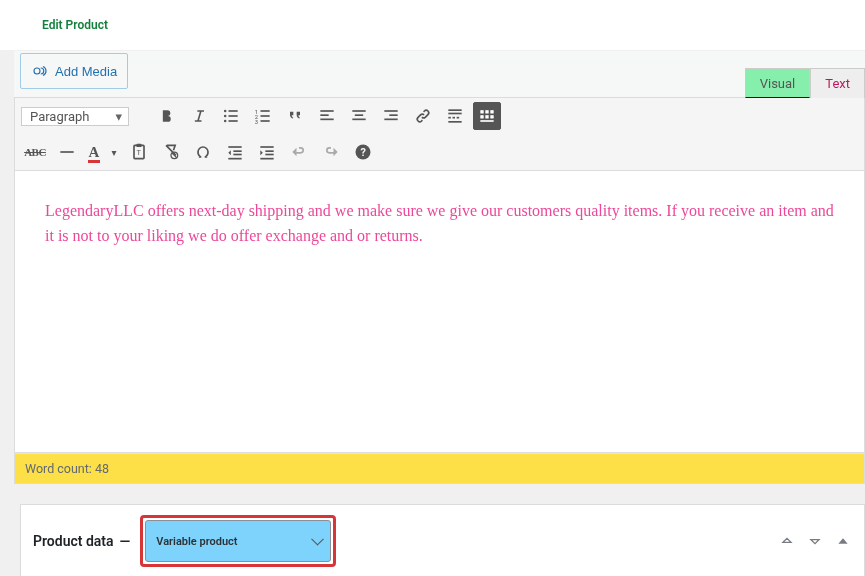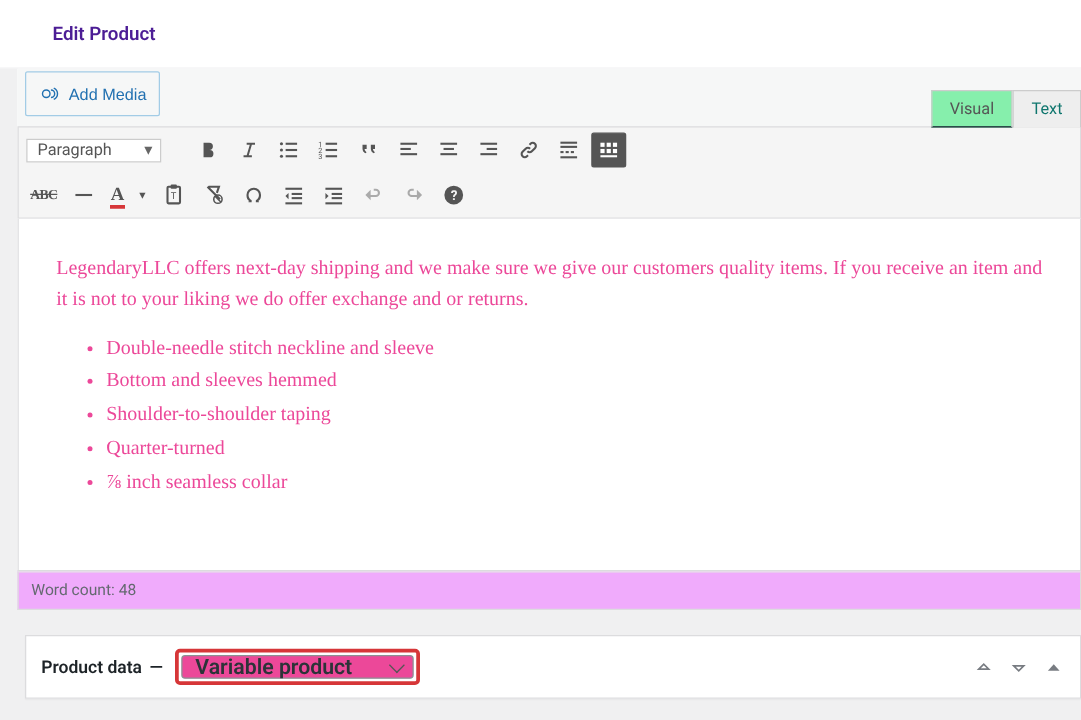--- a/index.html
+++ b/index.html
@@ -7,23 +7,23 @@
     font-family: -apple-system, BlinkMacSystemFont, "Segoe UI", Roboto, sans-serif;
     font-size: 13px;
     color: #3c434a;
     background: #f0f0f1;
     width: 865px;
     height: 576px;
     overflow: hidden;
     position: relative;
   }
   .page-title {
-    font-size: 15px;
+    font-size: 12px;
     font-weight: 600;
-    color: #4c1d95;
+    color: #15803d;
     padding: 18px 0 18px 42px;
     background: #fff;
     border-bottom: 1px solid #f0f0f1;
   }
   
   .editor-wrap {
     margin: 0 0 0 14px;
     background: #fff;
   }
   .media-row {
@@ -47,21 +47,21 @@
     border-radius: 2px;
   }
   .add-media-btn svg { width: 18px; height: 18px; stroke: #2271b1; fill: none; stroke-width: 1.5; }
   .editor-tabs {
     display: flex;
     align-self: flex-end;
   }
   .editor-tab {
     padding: 7px 14px 6px;
     font-size: 13px;
-    color: #0f766e;
+    color: #be185d;
     border: 1px solid #ccc;
     border-bottom: none;
     background: #eee;
     cursor: pointer;
     position: relative;
     top: 1px;
   }
   .editor-tab.active {
     background: #86efac;
     border-bottom: 1px solid #0f172a;
@@ -128,21 +128,21 @@
     color: #ec4899;
     line-height: 1.55;
   }
   .content p { margin-bottom: 14px; }
   .content ul { padding-left: 40px; }
   .content ul li { margin: 2px 0; list-style: disc; }
   
   .statusbar {
     border: 1px solid #dcdcde;
     border-top: 1px solid #e5e5e5;
-    background: #f0abfc;
+    background: #fde047;
     display: flex;
     justify-content: space-between;
     padding: 7px 10px;
     font-size: 12.5px;
     color: #646970;
   }
   
   .panel {
     margin: 20px 0 0 20px;
     background: #fff;
@@ -156,28 +156,28 @@
   }
   .panel-left { display:flex; align-items:center; gap:6px; font-size:14px; font-weight:600; color:#1d2327;}
   .pd-select-wrap {
     border: 3px solid #d63638;
     border-radius: 4px;
     padding: 2px;
     display: inline-block;
     margin-left: 4px;
   }
   .pd-select {
-    height: 19px;
+    height: 42px;
     width: 186px;
     border: 1px solid #8c8f94;
     border-radius: 3px;
     padding: 0 26px 0 10px;
-    font-size: 17px;
+    font-size: 11px;
     color: #2c3338;
-    background: #ec4899;
+    background: #7dd3fc;
     position: relative;
     display: flex;
     align-items: center;
     cursor: pointer;
   }
   .pd-select::after{
     content:"";
     position:absolute;
     right:8px; top:50%;
     width:8px; height:8px;
@@ -359,27 +359,20 @@
           <svg viewBox="0 0 24 24">
             <circle cx="12" cy="12" r="9"></circle>
             <text x="9" y="17" font-size="13" fill="#f5f5f5" font-weight="700">?</text>
           </svg>
         </span>
     </div>
   </div>
 
   <div class="content">
     <p>LegendaryLLC offers next-day shipping and we make sure we give our customers quality items. If you receive an item and it is not to your liking we do offer exchange and or returns.</p>
-    <ul>
-      <li>Double-needle stitch neckline and sleeve</li>
-      <li>Bottom and sleeves hemmed</li>
-      <li>Shoulder-to-shoulder taping</li>
-      <li>Quarter-turned</li>
-      <li>⅞ inch seamless collar</li>
-    </ul>
   </div>
 
   <div class="statusbar">
     <span>Word count: 48</span>
   </div>
 </div>
 
 <div class="panel">
   <div class="panel-left">
     <span>Product data</span>

